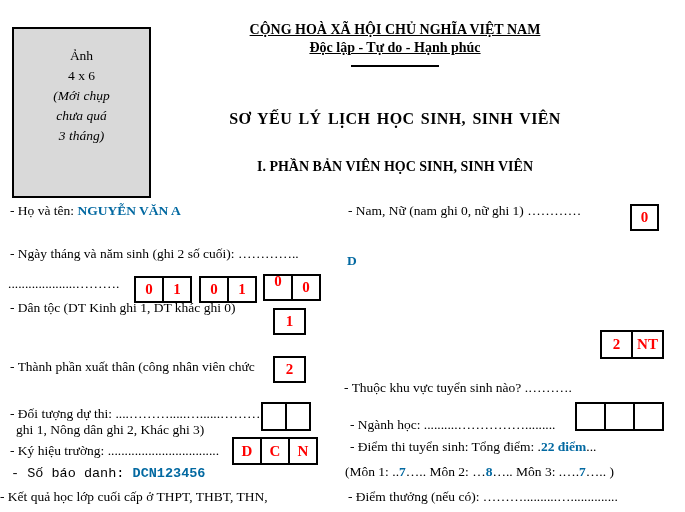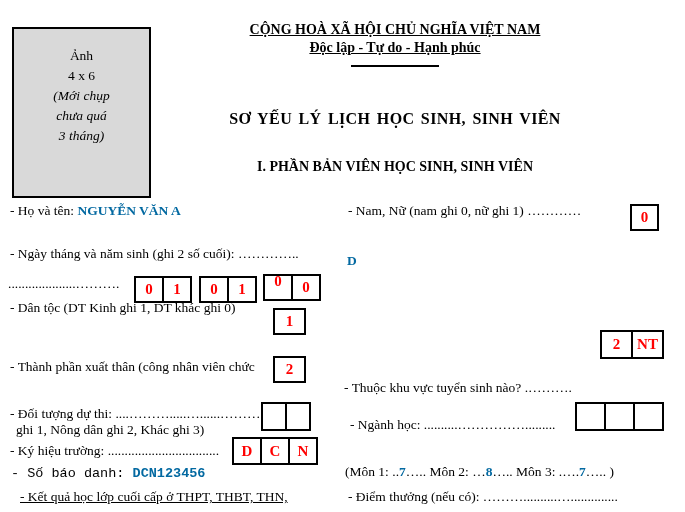--- a/index.html
+++ b/index.html
@@ -123,21 +123,21 @@
   <div class="boxes" style="left:232px; top:437px;">
     <div class="cell" style="height:24px;">D</div>
     <div class="cell" style="height:24px;">C</div>
     <div class="cell" style="height:24px;">N</div>
   </div>
 
   <div class="row" style="left:11px; top:466px;font-family:Liberation Mono, monospace;">
     <span>- Số báo danh: </span><span class="red">DCN123456</span>
   </div>
 
-  <div class="row" style="left:20px; top:489px;text-decoration:underline;">
+  <div class="row" style="left:0; top:489px;">
     <span>- Kết quả học lớp cuối cấp ở THPT, THBT, THN,</span>
   </div>
 
   <div class="row" style="left:348px; top:203px;">
     <span>- Nam, Nữ </span><span class="it">(nam ghi 0, nữ ghi 1)</span><span> …………</span>
   </div>
   <div class="boxes" style="left:630px; top:204px;">
     <div class="cell" style="width:25px;">0</div>
   </div>
 
@@ -155,20 +155,23 @@
 
   <div class="row" style="left:350px; top:417px;">
     <span>- Ngành học: ..........…………….........</span>
   </div>
   <div class="boxes" style="left:575px; top:402px;">
     <div class="cell" style="width:27px; height:25px;"></div>
     <div class="cell" style="width:27px; height:25px;"></div>
     <div class="cell" style="width:27px; height:25px;"></div>
   </div>
 
+  <div class="row" style="left:350px; top:439px;">
+    <span>- Điểm thi tuyển sinh: Tổng điểm: .</span><span class="red">22 điểm</span><span>...</span>
+  </div>
 
   <div class="row" style="left:345px; top:464px;">
     <span>(Môn 1: ..</span><span class="red">7</span><span>….. Môn 2: …</span><span class="red">8</span><span>…..  Môn 3: .….</span><span class="red">7</span><span>….. )</span>
   </div>
 
   <div class="row" style="left:348px; top:489px;">
     <span>- Điểm thưởng (nếu có): ………..........…..............</span>
   </div>
 
   <div class="row" style="left:348px; top:508px;">

